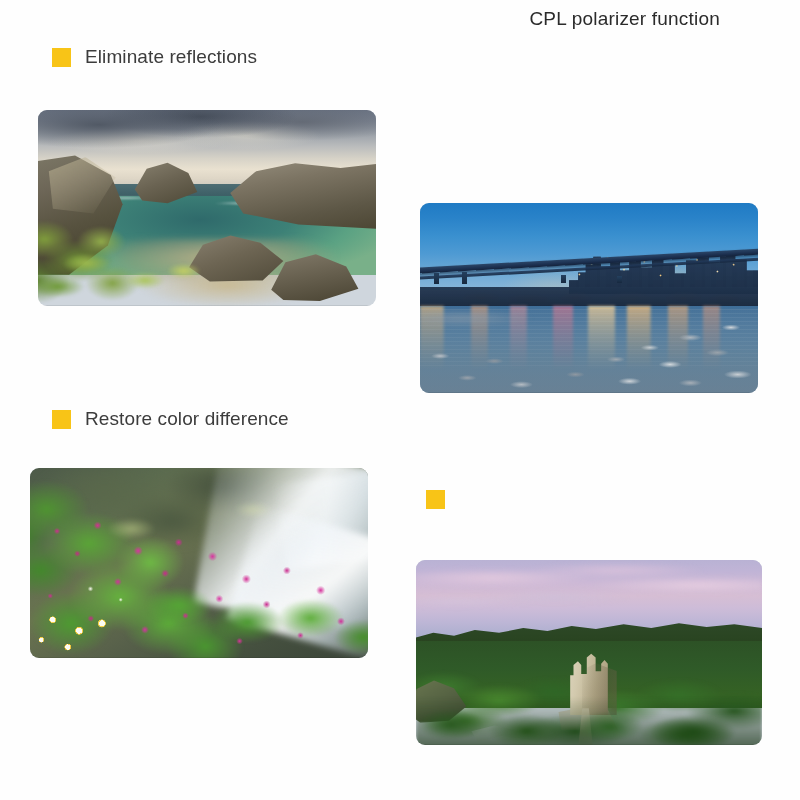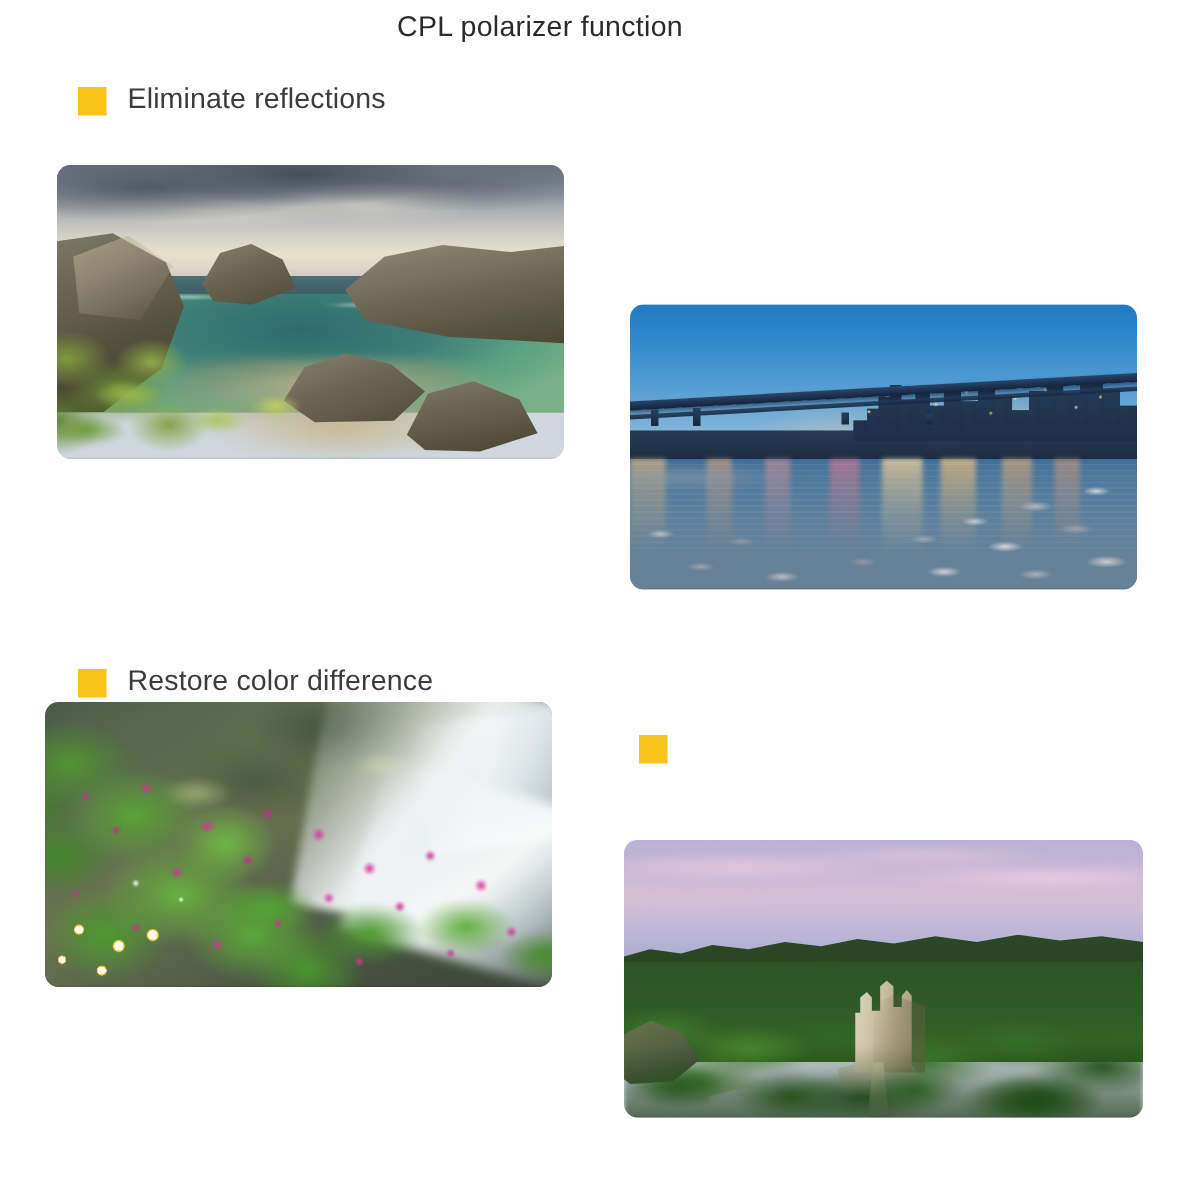--- a/index.html
+++ b/index.html
@@ -20,21 +20,21 @@
     height: 800px;
     background: #fefefe;
   }
 
   
   .page-title {
     position: absolute;
     top: 8px;
     left: 0;
     width: 720px;
-    text-align: center;
+    text-align: right;
     font-size: 19px;
     color: #2b2b2b;
     letter-spacing: 0.2px;
     white-space: nowrap;
   }
 
   
   .feature-label {
     position: absolute;
     display: flex;
@@ -511,21 +511,21 @@
     background: rgba(0,0,0,0.08);
   }
 </style>
 </head>
 <body>
 
 <div class="page">
 
   <div class="page-title">CPL polarizer function</div>
 
-  <div class="feature-label" style="left:52px; top:56px;">
+  <div class="feature-label" style="left:52px; top:46px;">
     <span class="bullet"></span>
     <span class="feature-text">Eliminate reflections</span>
   </div>
 
   <div class="photo p1">
     <div class="layer p1-sky"></div>
     <div class="layer p1-clouds"></div>
     <div class="p1-sea"></div>
     <div class="p1-lagoon"></div>
     <div class="p1-shallow"></div>
@@ -556,21 +556,21 @@
       <div class="p2-pier p2-p3"></div>
       <div class="p2-pier p2-p4"></div>
     </div>
     <div class="p2-water"></div>
     <div class="p2-refl"></div>
     <div class="p2-ripple"></div>
     <div class="p2-shore"></div>
     <div class="p2-pebbles"></div>
   </div>
 
-  <div class="feature-label" style="left:52px; top:444px;">
+  <div class="feature-label" style="left:52px; top:408px;">
     <span class="bullet"></span>
     <span class="feature-text">Restore color difference</span>
   </div>
 
   <div class="photo p3">
     <div class="layer p3-rock"></div>
     <div class="layer p3-rock-tex"></div>
     <div class="p3-stream"></div>
     <div class="p3-stream3"></div>
     <div class="p3-stream2"></div>

